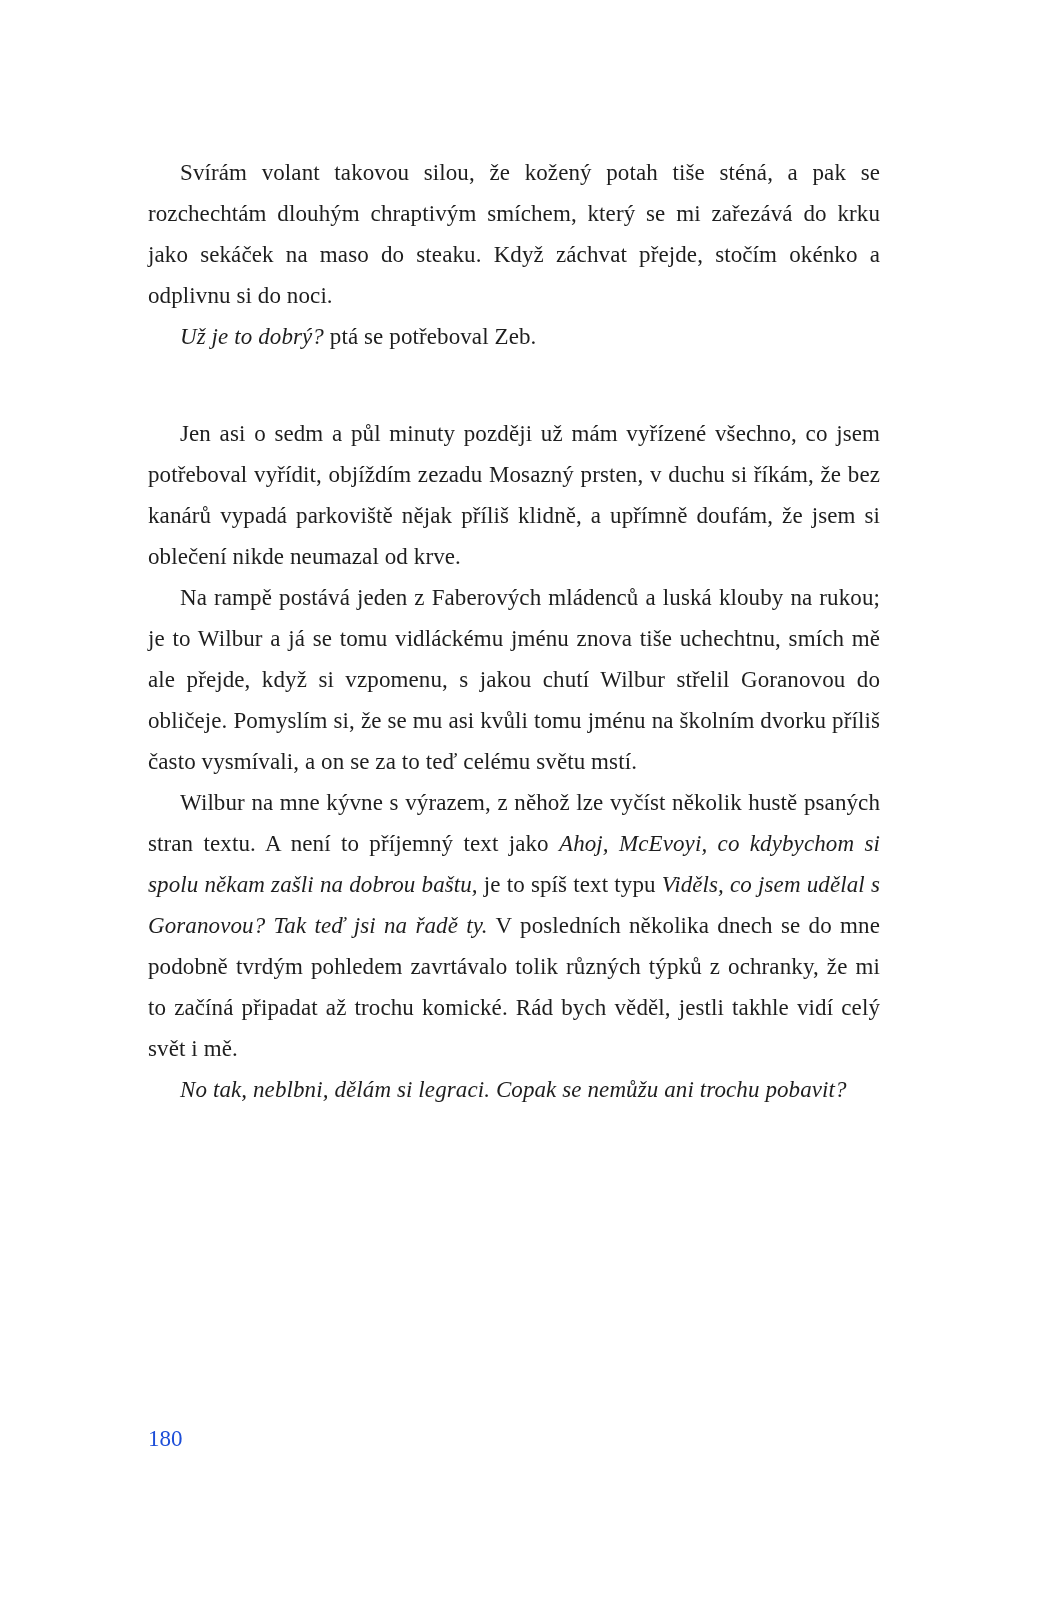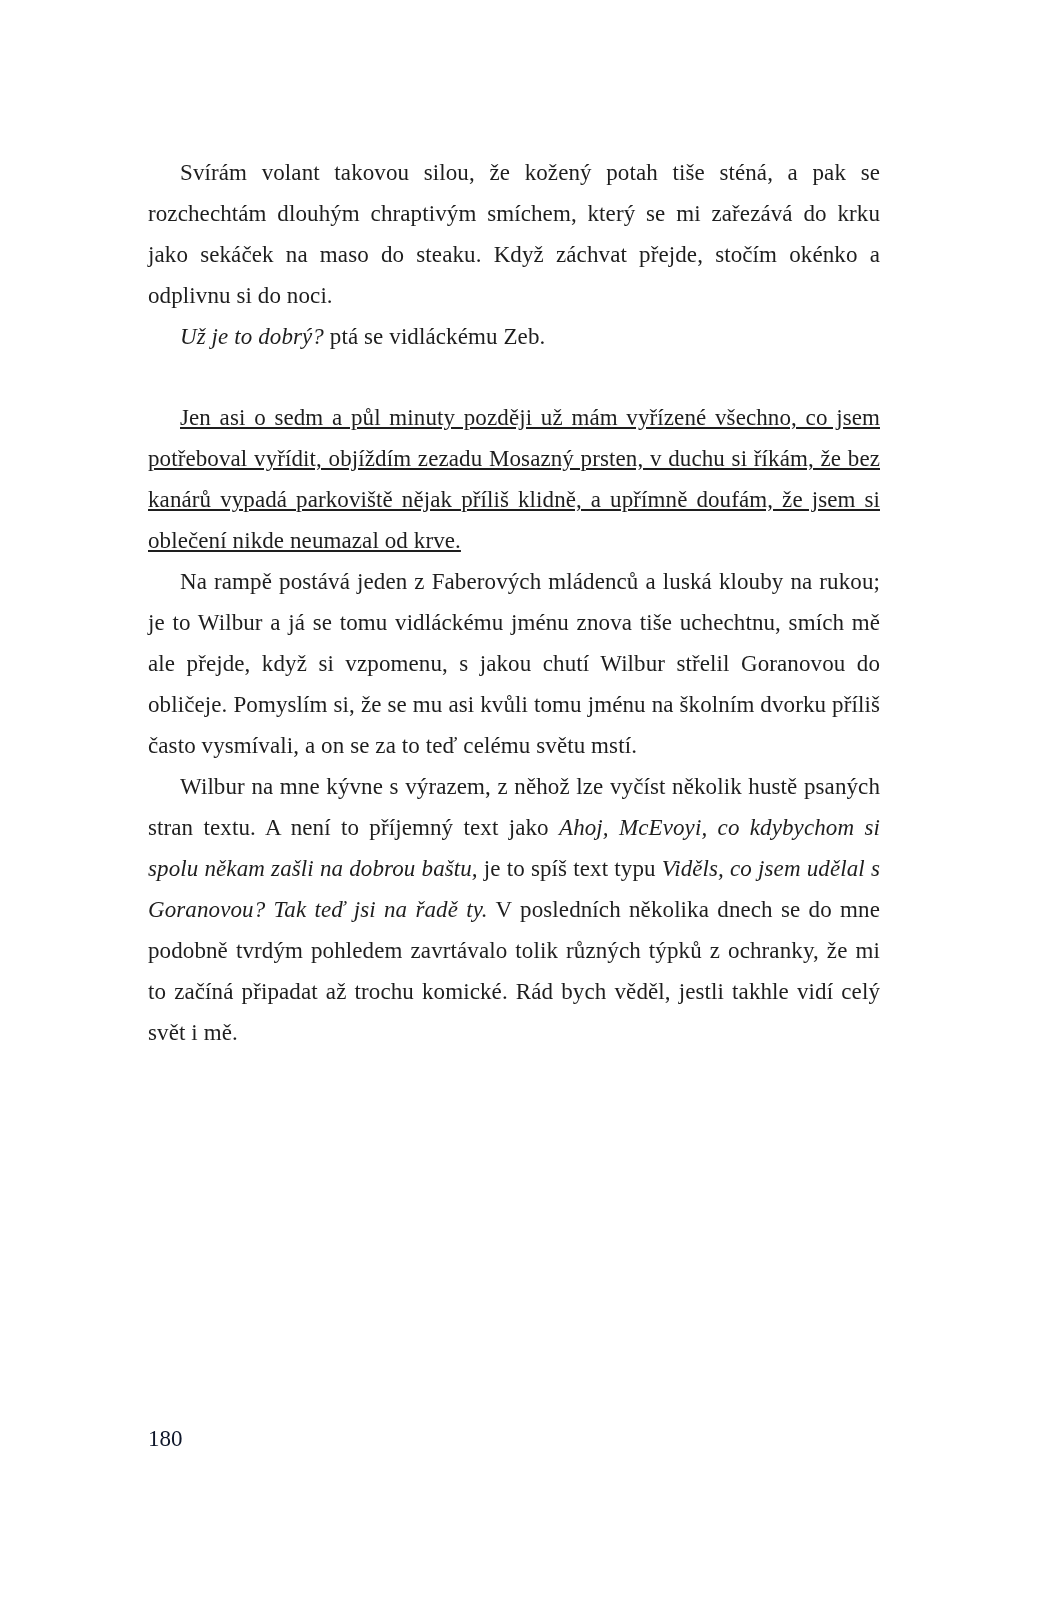--- a/index.html
+++ b/index.html
@@ -24,39 +24,39 @@
     font-size: 23px;
     line-height: 41px;
     text-align: justify;
     letter-spacing: 0.1px;
   }
   .para {
     margin: 0;
     text-indent: 32px;
   }
   .para.space-before {
-    margin-top: 40px;
-    text-decoration: underline;
+    margin-top: 56px;
   }
   .para em {
   }
   .page-number {
     position: absolute;
     left: 148px;
     top: 1424px;
     font-size: 23px;
     line-height: 30px;
-    color: #0f172a;
+    color: #1d4ed8;
   }
 </style>
 </head>
 <body>
 
 <div class="page">
   <div class="text-block">
       <p class="para"><span>Svírám volant takovou silou, že kožený potah tiše sténá, a pak se rozchechtám dlouhým chraptivým smíchem, který se mi zařezává do krku jako sekáček na maso do steaku. Když záchvat přejde, stočím okénko a odplivnu si do noci.</span></p>
-      <p class="para"><em>Už je to dobrý?</em><span> ptá se vidláckému Zeb.</span></p>
+      <p class="para"><em>Už je to dobrý?</em><span> ptá se potřeboval Zeb.</span></p>
       <p class="para space-before"><span>Jen asi o sedm a půl minuty později už mám vyřízené všechno, co jsem potřeboval vyřídit, objíždím zezadu Mosazný prsten, v duchu si říkám, že bez kanárů vypadá parkoviště nějak příliš klidně, a upřímně doufám, že jsem si oblečení nikde neumazal od krve.</span></p>
       <p class="para"><span>Na rampě postává jeden z Faberových mládenců a luská klouby na rukou; je to Wilbur a já se tomu vidláckému jménu znova tiše uchechtnu, smích mě ale přejde, když si vzpomenu, s jakou chutí Wilbur střelil Goranovou do obličeje. Pomyslím si, že se mu asi kvůli tomu jménu na školním dvorku příliš často vysmívali, a on se za to teď celému světu mstí.</span></p>
       <p class="para"><span>Wilbur na mne kývne s výrazem, z něhož lze vyčíst několik hustě psaných stran textu. A není to příjemný text jako </span><em>Ahoj, McEvoyi, co kdybychom si spolu někam zašli na dobrou baštu,</em><span> je to spíš text typu </span><em>Viděls, co jsem udělal s Goranovou? Tak teď jsi na řadě ty.</em><span> V posledních několika dnech se do mne podobně tvrdým pohledem zavrtávalo tolik různých týpků z ochranky, že mi to začíná připadat až trochu komické. Rád bych věděl, jestli takhle vidí celý svět i mě.</span></p>
+      <p class="para"><em>No tak, neblbni, dělám si legraci. Copak se nemůžu ani trochu pobavit?</em></p>
     </div>
   <div class="page-number">180</div>
 </div>
 
 </body></html>

